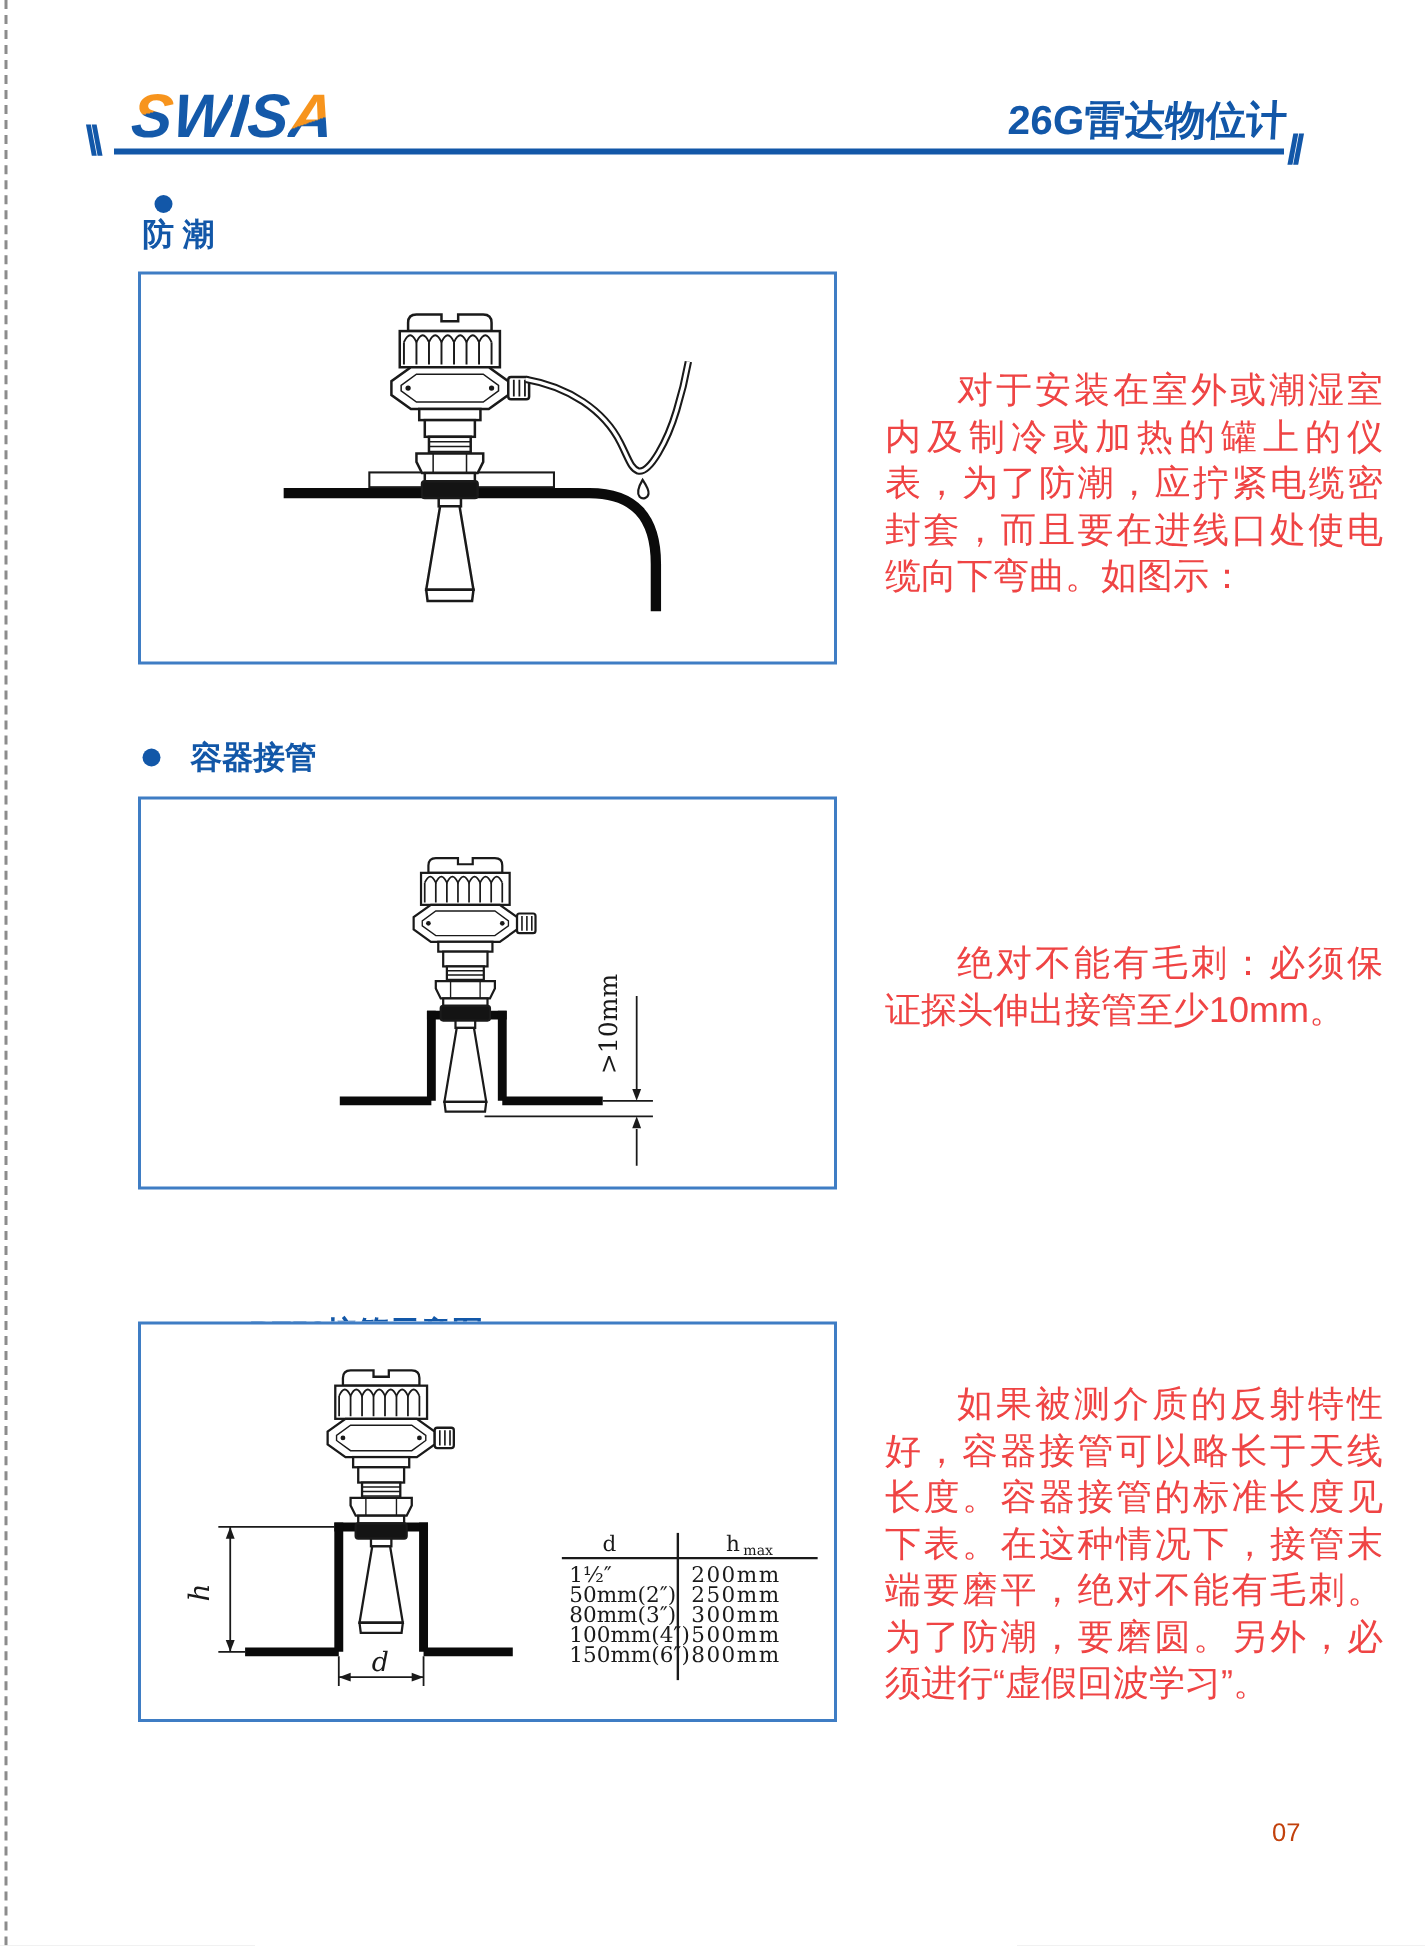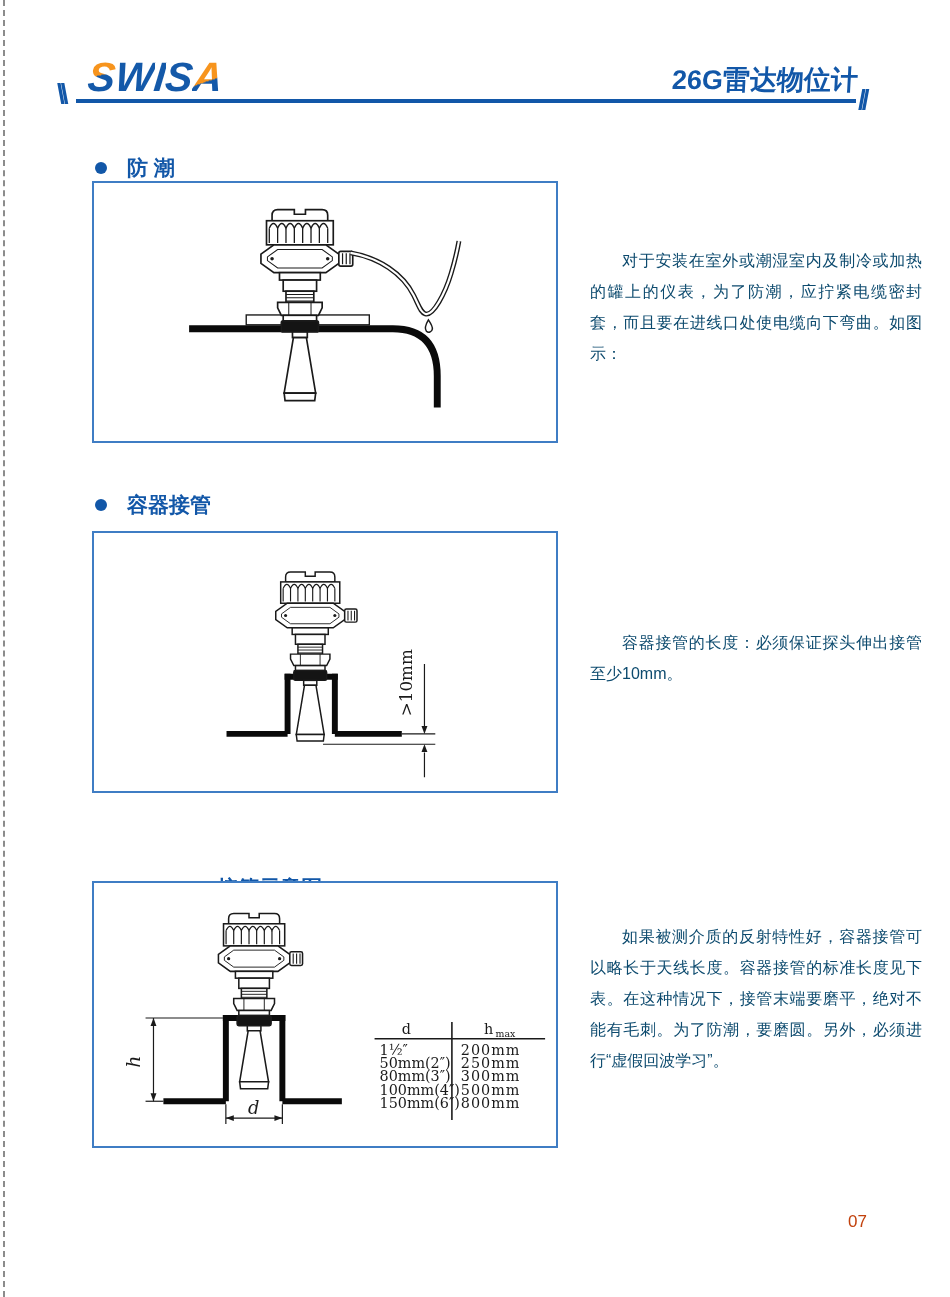--- a/index.html
+++ b/index.html
@@ -20,29 +20,29 @@
   .slash-left{left:57px;top:78px;}
   .slash-right{left:858px;top:84px;}
   .header-rule{position:absolute;left:76px;top:99px;width:780px;height:4px;background:#1257a8;}
   .header-title{position:absolute;right:92px;top:62px;font-size:27px;font-weight:bold;color:#1257a8;
         transform:skewX(-3deg);white-space:nowrap;}
 
   
   .sec-title{position:absolute;left:95px;display:flex;align-items:center;color:#1257a8;
         font-size:21px;font-weight:bold;}
   .sec-title .bullet{width:12px;height:12px;border-radius:50%;background:#1257a8;margin-right:20px;}
-  .t1{top:154px;}.t2{top:491px;}.t3{top:874px;gap:39px;}
+  .t1{top:130px;flex-direction:column;}.t2{top:491px;}.t3{top:874px;gap:39px;}
 
   .dbox{position:absolute;left:92px;width:462px;border:2px solid #3f7dc4;background:#fff;}
   .b1{top:181px;height:258px;}
   .b2{top:531px;height:258px;}
   .b3{top:881px;height:263px;}
   .dbox svg{display:block;width:100%;height:100%;}
 
-  .para{position:absolute;left:590px;width:332px;font-size:16px;line-height:31px;color:#0c4a6e;
+  .para{position:absolute;left:590px;width:332px;font-size:24px;line-height:31px;color:#ef4444;
         text-align:justify;text-indent:2em;margin:0;}
   .p1{top:245px;}.p2{top:627px;}.p3{top:921px;}
 
   .page-num{position:absolute;left:848px;top:1212px;font-size:17px;color:#c2410c;}
 
   .tech{font-family:"DejaVu Serif","Liberation Serif",serif;}
 </style>
 </head>
 <body>
 
@@ -128,21 +128,21 @@
         <path d="M311 204 H345"></path>
         <path d="M231 214.5 H345"></path>
         <path d="M334 133 V196 M334 223 V248"></path>
       </g>
       <polygon points="334,204 331,196 337,196" fill="#1a1a1a"></polygon>
       <polygon points="334,214.5 331,222.5 337,222.5" fill="#1a1a1a"></polygon>
       <text transform="translate(321 152) rotate(-90)" text-anchor="middle" font-size="17" fill="#1a1a1a" class="tech">&gt;10mm</text>
     </svg>
   </div>
 
-  <p class="para p2">容器接管的长度：必须保证探头伸出接管至少10mm。</p>
+  <p class="para p2">绝对不能有毛刺：必须保证探头伸出接管至少10mm。</p>
 
   <div class="sec-title t3">
     <span class="bullet"></span>
     <span>RT56接管示意图</span>
   </div>
 
   <div class="dbox b3">
     <svg viewBox="0 0 466 263">
 
       <g stroke="#0a0a0a" stroke-width="6" fill="none">

